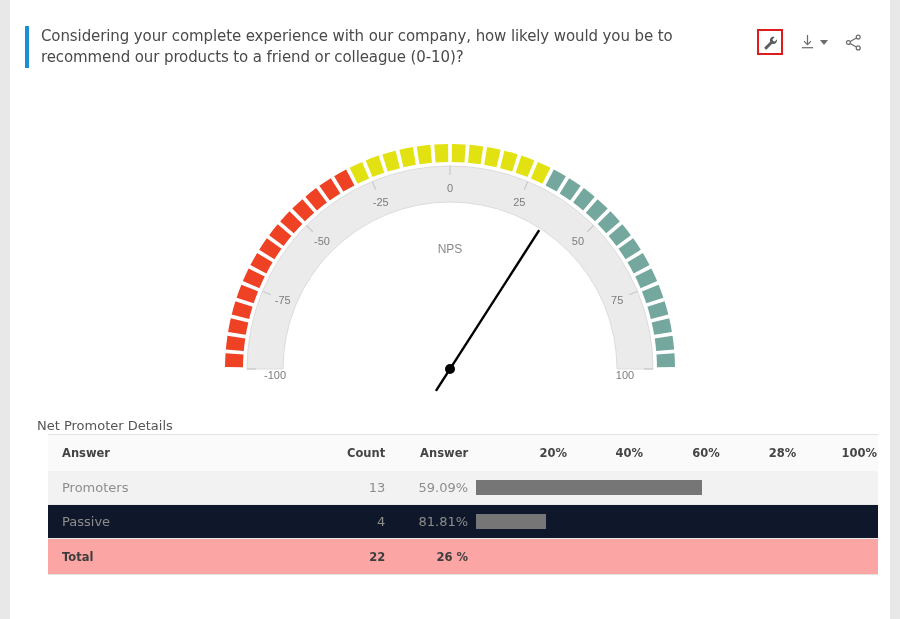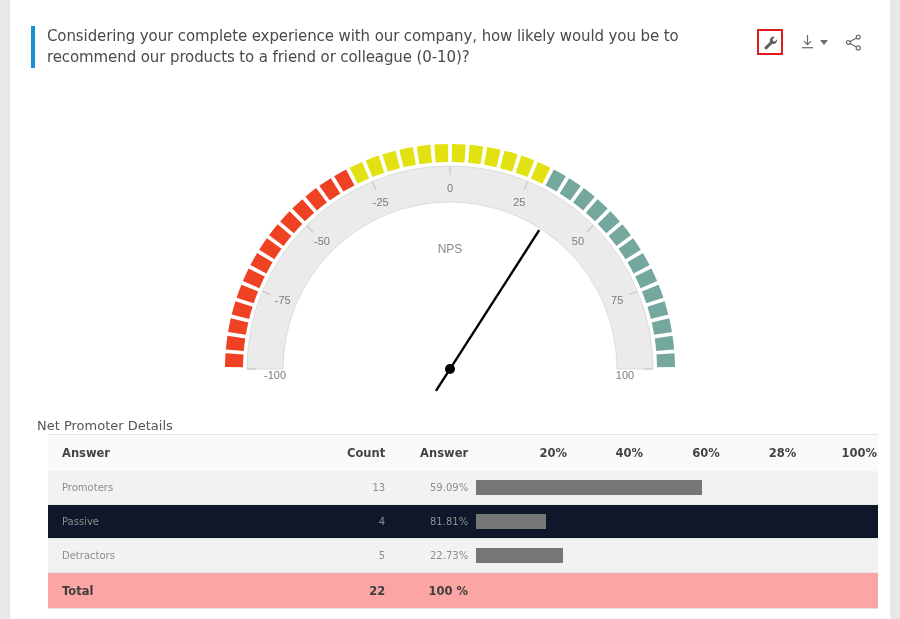--- a/index.html
+++ b/index.html
@@ -31,21 +31,20 @@
     width: 880px;
     height: 90px;
   }
   .title-wrap {
     position: absolute;
     left: 15px;
     top: 26px;
     width: 660px;
     display: flex;
     align-items: flex-start;
-    margin-left: 6px;
   }
   .accent-bar {
     width: 4px;
     min-width: 4px;
     height: 42px;
     background: #1a8fd8;
     margin-right: 12px;
   }
   .q-title {
     font-size: 15px;
@@ -186,21 +185,21 @@
     color: #444444;
     font-weight: 600;
     transform: translateX(-50%);
     white-space: nowrap;
   }
 
   tr.data { height: 33px; }
   tr.data.odd  { background: #f2f2f2; }
   tr.data.even { background: #0f172a; }
   tr.data td {
-    font-size: 10px;
+    font-size: 13px;
     color: #8d8d8d;
     vertical-align: middle;
     border-bottom: 1px solid #e8e8e8;
   }
   tr.total {
     height: 36px;
     background: #fca5a5;
   }
   tr.total td {
     font-size: 11.5px;
@@ -421,33 +420,23 @@
           <tr class="data even">
             <td class="col-answer">Passive</td>
             <td class="col-count">4</td>
             <td class="col-pct">81.81%</td>
             <td class="col-bars">
               <div class="barcell">
                 <div class="bar" style="width: 69.6294px; background: rgb(118, 118, 118);"></div>
               </div>
             </td>
           </tr>
-          <tr class="data odd">
-            <td class="col-answer">Detractors</td>
-            <td class="col-count">5</td>
-            <td class="col-pct">22.73%</td>
-            <td class="col-bars">
-              <div class="barcell">
-                <div class="bar" style="width: 87.0559px; background: rgb(118, 118, 118);"></div>
-              </div>
-            </td>
-          </tr>
           <tr class="total">
             <td class="col-answer">Total</td>
             <td class="col-count">22</td>
-            <td class="col-pct">100 %</td>
+            <td class="col-pct">26 %</td>
             <td class="col-bars"></td>
           </tr>
         </tbody>
     </table>
   </div>
 
 </div>
 
 </body></html>

